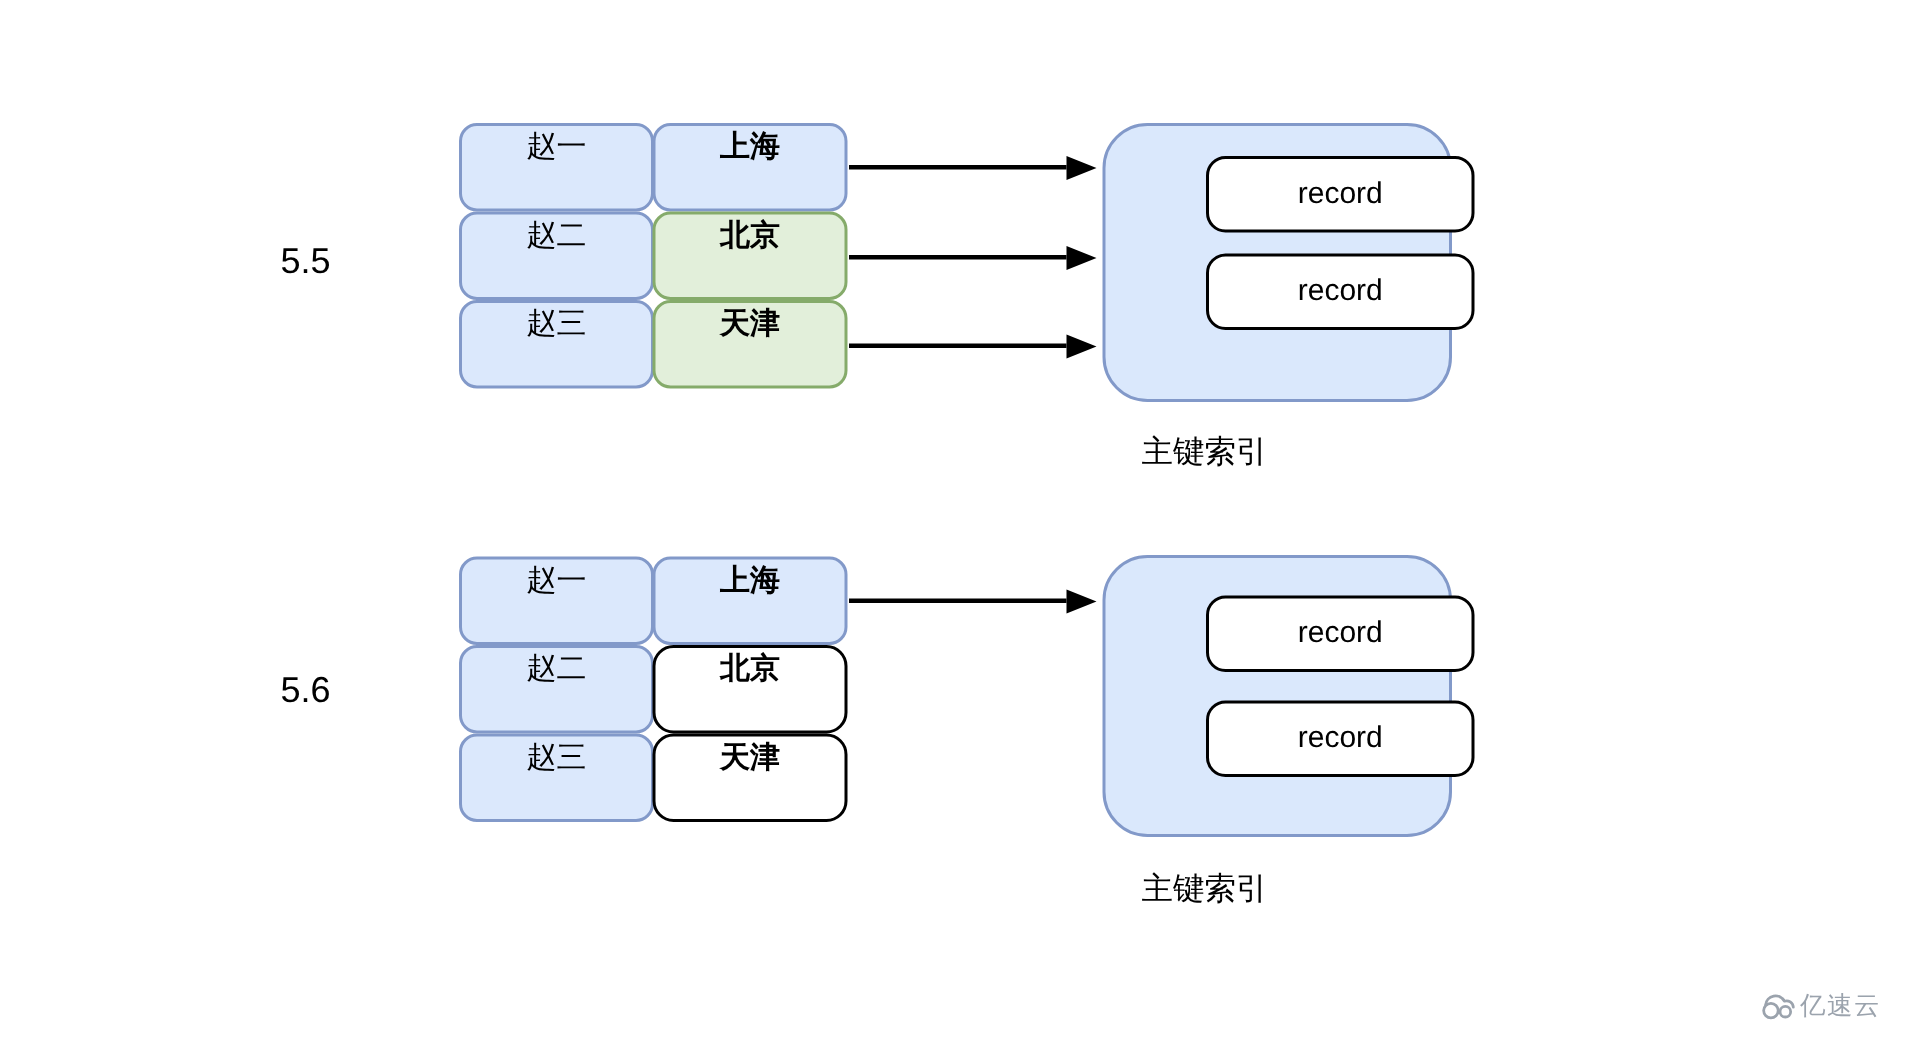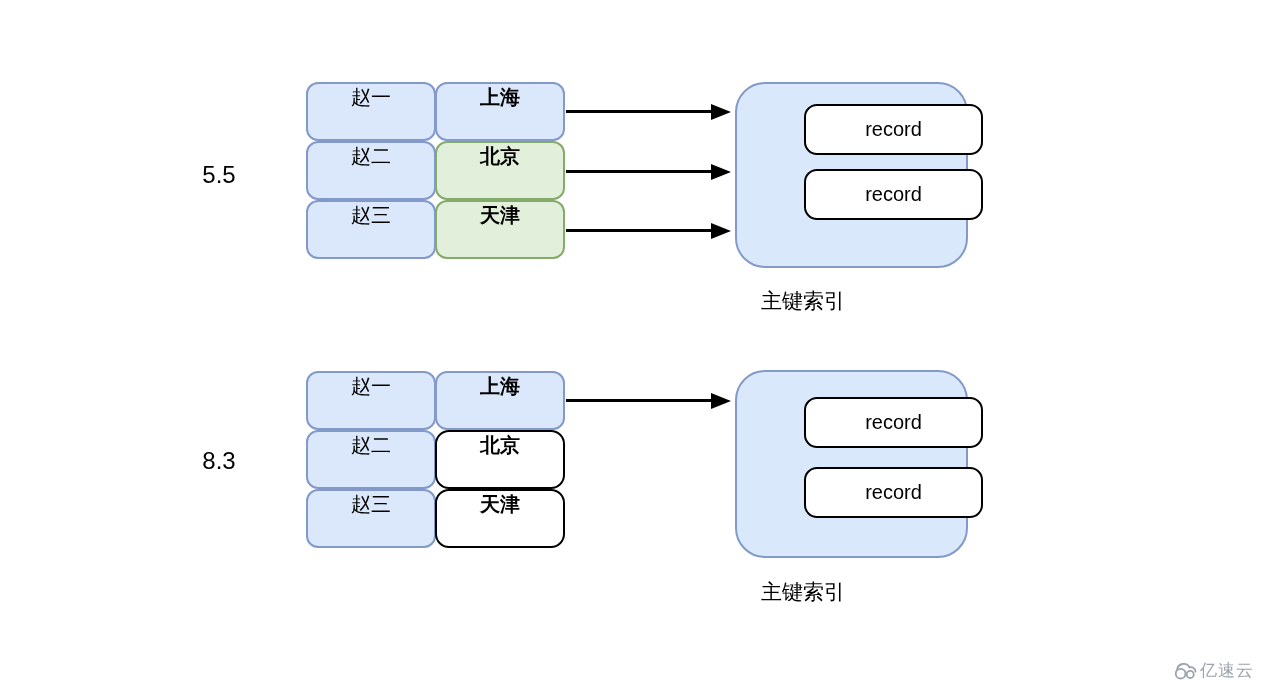--- a/index.html
+++ b/index.html
@@ -12,21 +12,21 @@
     height: 694px;
     background: #ffffff;
     overflow: hidden;
   }
 
   
   .version-label {
     position: absolute;
     left: 187px;
     width: 64px;
-    text-align: center;
+    text-align: left;
     font-size: 24px;
     line-height: 26px;
     color: #000;
   }
   .version-label.s0 { top: 162px; }
   .version-label.s1 { top: 448px; }
 
   
   .cell {
     position: absolute;
@@ -155,21 +155,21 @@
   <div class="arrow" style="top:110px"></div>
   <div class="arrow" style="top:170px"></div>
   <div class="arrow" style="top:229px"></div>
 
   <div class="pk-box s0">
     <div class="record-box k0">record</div>
     <div class="record-box k1">record</div>
   </div>
   <div class="index-label s0">主键索引</div>
 
-  <div class="version-label s1">8.3</div>
+  <div class="version-label s1">5.6</div>
 
   <div class="s1">
     <div class="cell col-name r0 cell-blue">
         <span>赵一</span>
       </div>
     <div class="cell col-city r0 cell-blue">
         <span>上海</span>
       </div>
     <div class="cell col-name r1 cell-blue">
         <span>赵二</span>

